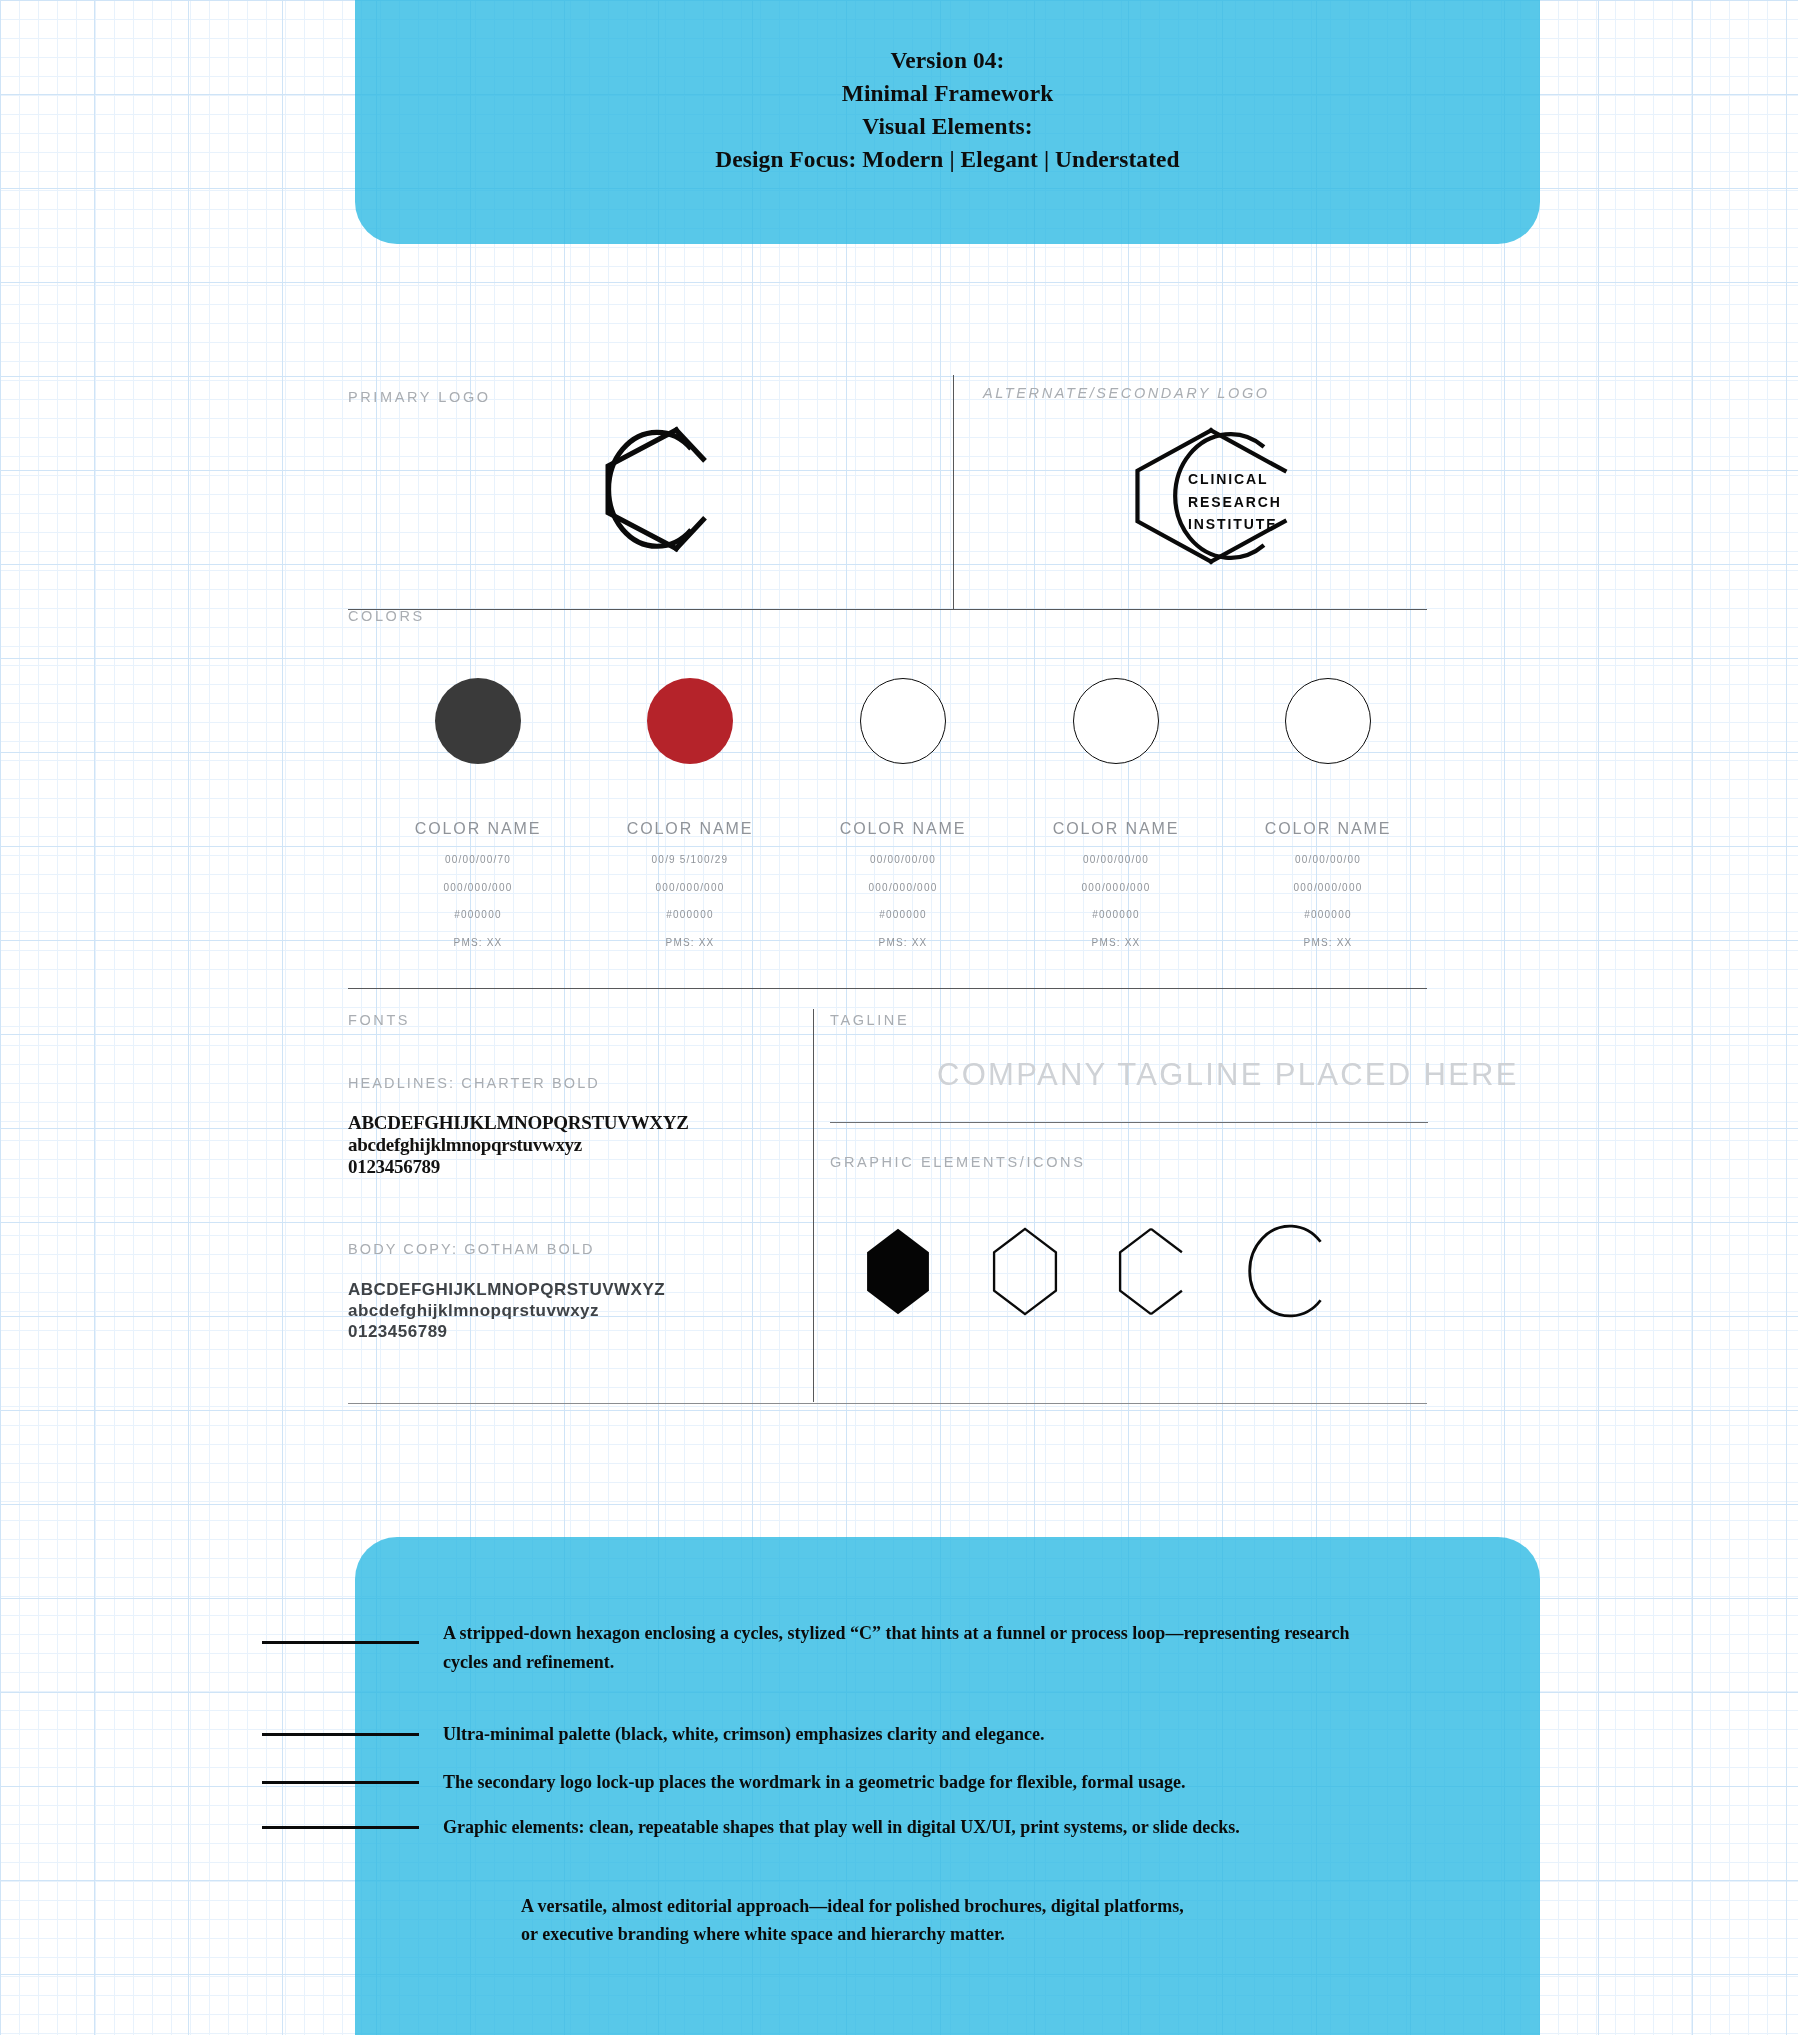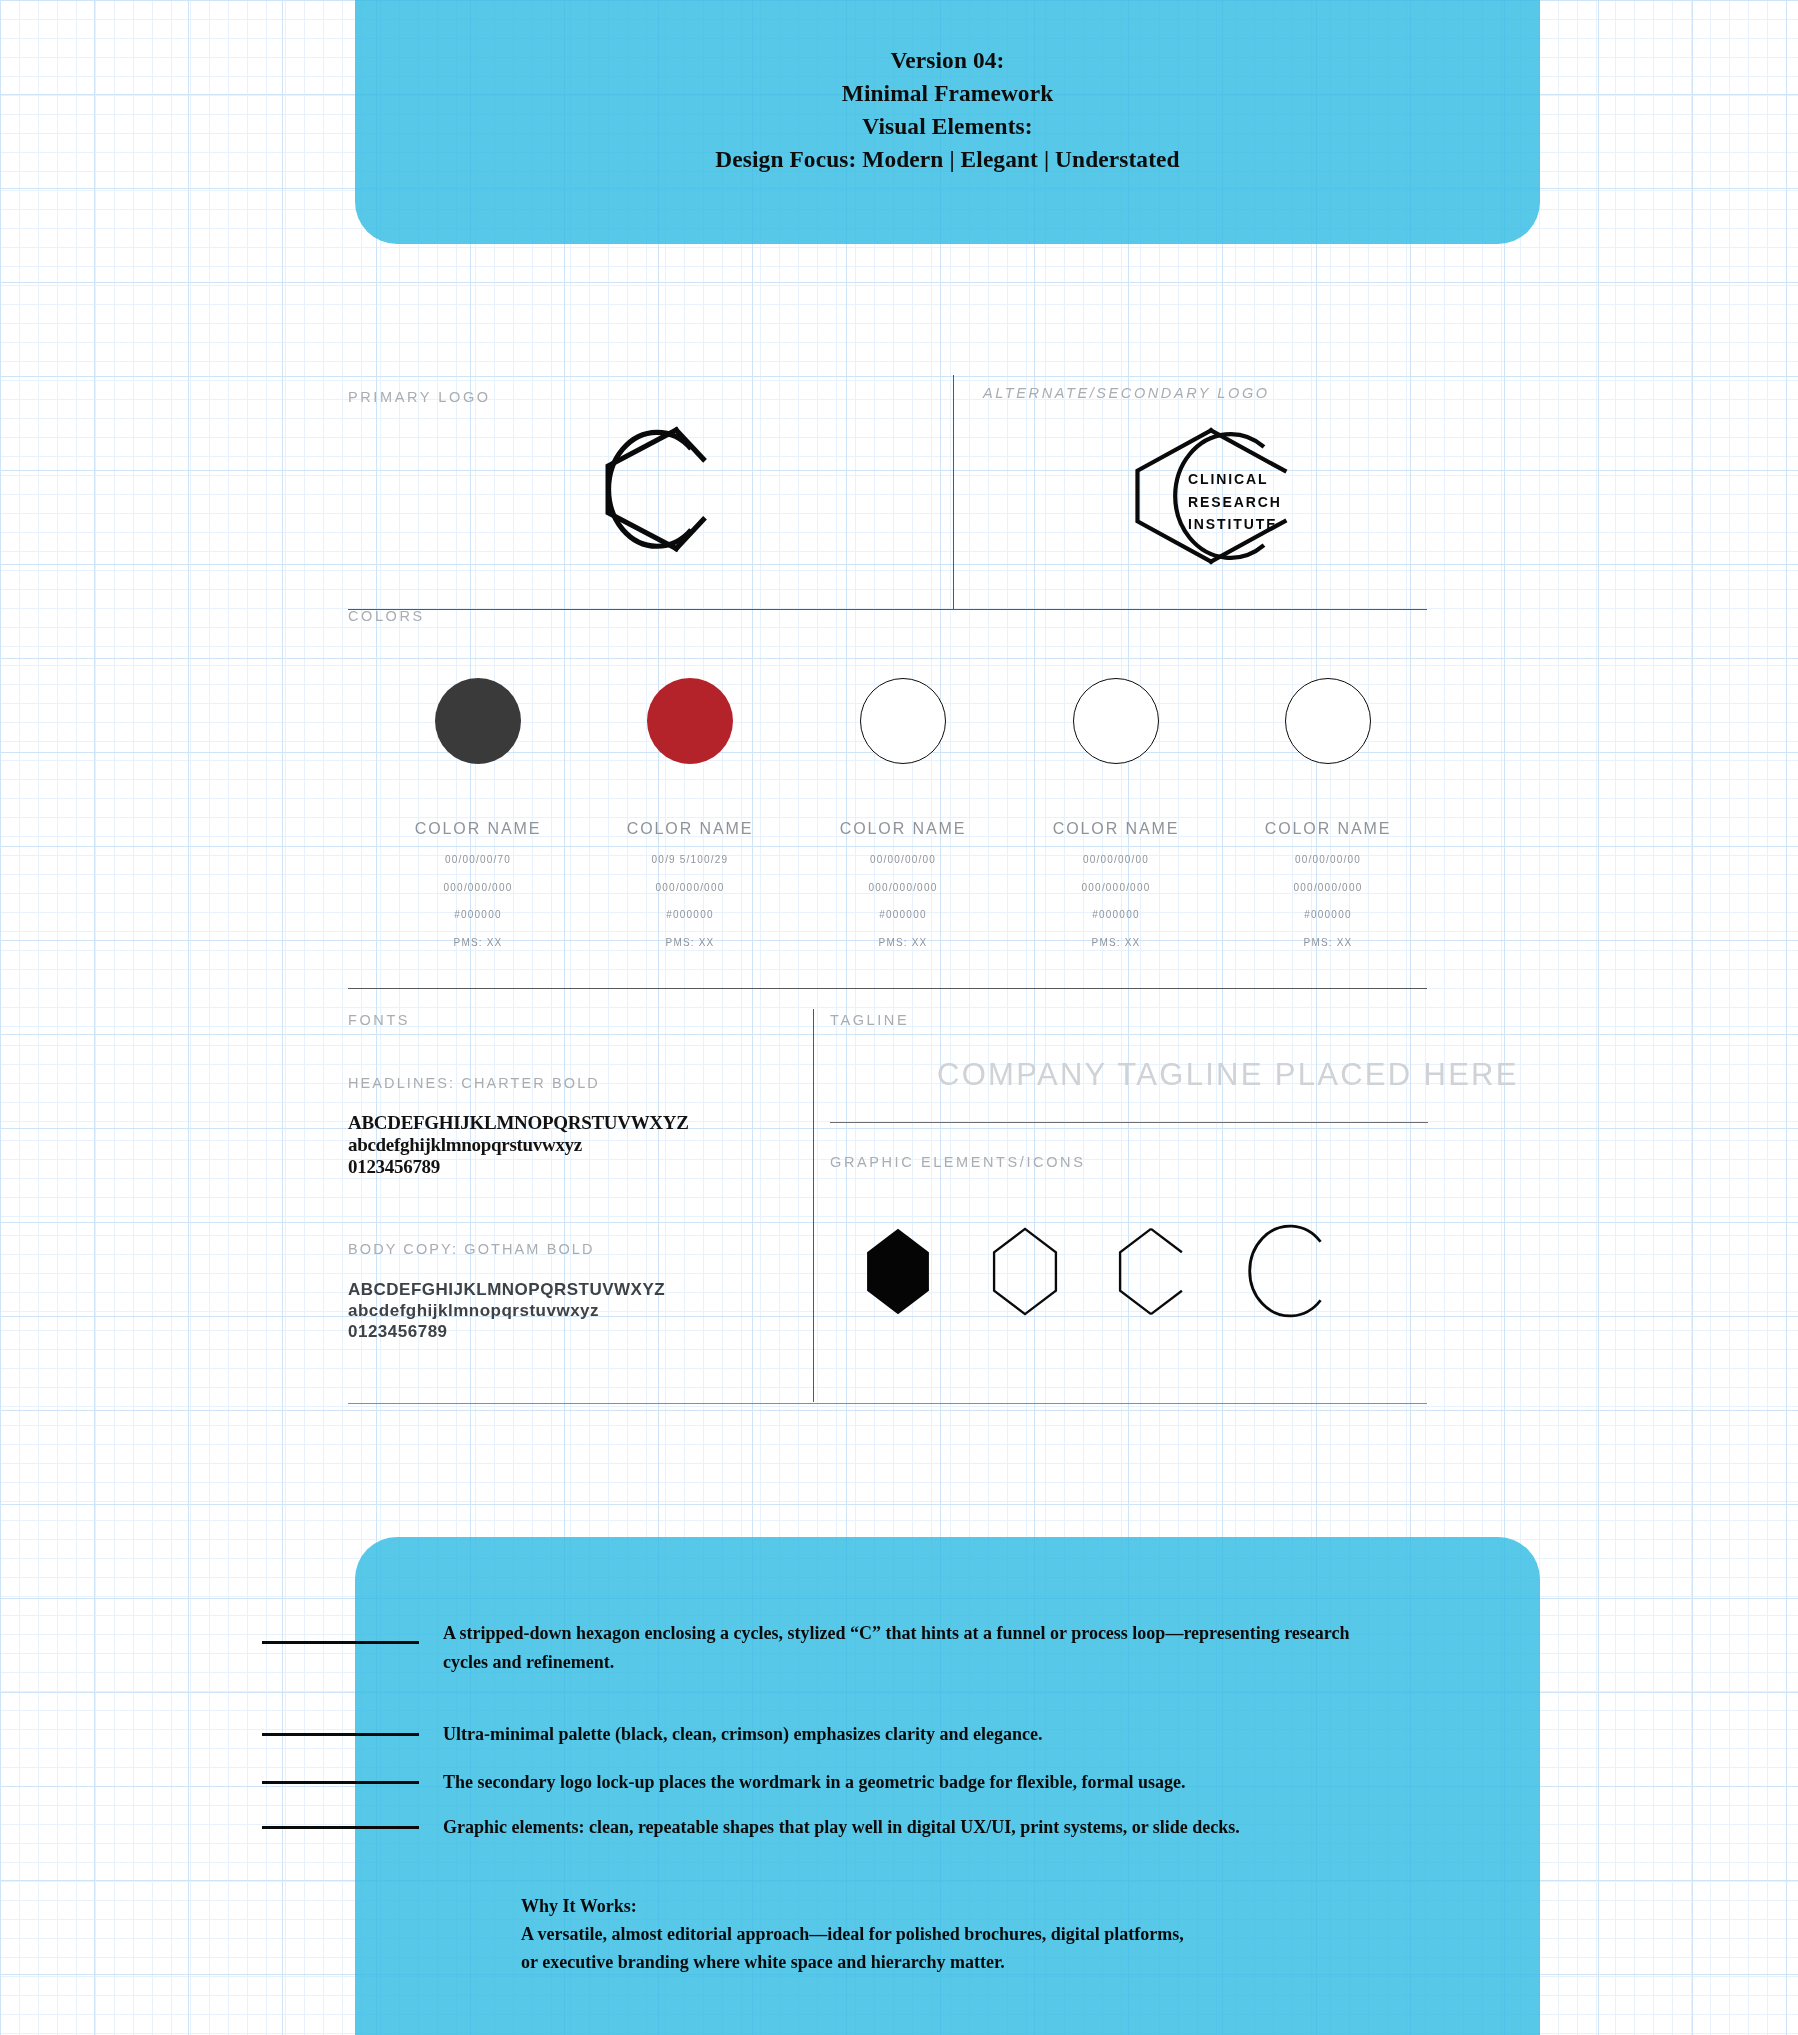--- a/index.html
+++ b/index.html
@@ -250,22 +250,21 @@
 </div>
 
 <div id="bottom-panel" class="blue-panel"></div>
 
 <div class="ann-line" style="top:1641px;"></div>
 <div class="ann-line" style="top:1733px;"></div>
 <div class="ann-line" style="top:1781px;"></div>
 <div class="ann-line" style="top:1826px;"></div>
 
 <div class="ann-text" style="top:1619px;">A stripped-down hexagon enclosing a cycles, stylized “C” that hints at a funnel or process loop—representing research cycles and refinement.</div>
-<div class="ann-text" style="top:1720px;">Ultra-minimal palette (black, clean, crimson) emphasizes clarity and elegance.</div>
+<div class="ann-text" style="top:1720px;">Ultra-minimal palette (black, white, crimson) emphasizes clarity and elegance.</div>
 <div class="ann-text" style="top:1768px;">The secondary logo lock-up places the wordmark in a geometric badge for flexible, formal usage.</div>
 <div class="ann-text" style="top:1813px;">Graphic elements: clean, repeatable shapes that play well in digital UX/UI, print systems, or slide decks.</div>
 
 <div id="why-works">
-  <div>Why It Works:</div>
   <div>A versatile, almost editorial approach—ideal for polished brochures, digital platforms,</div>
   <div>or executive branding where white space and hierarchy matter.</div>
 </div>
 
 
 </body></html>

